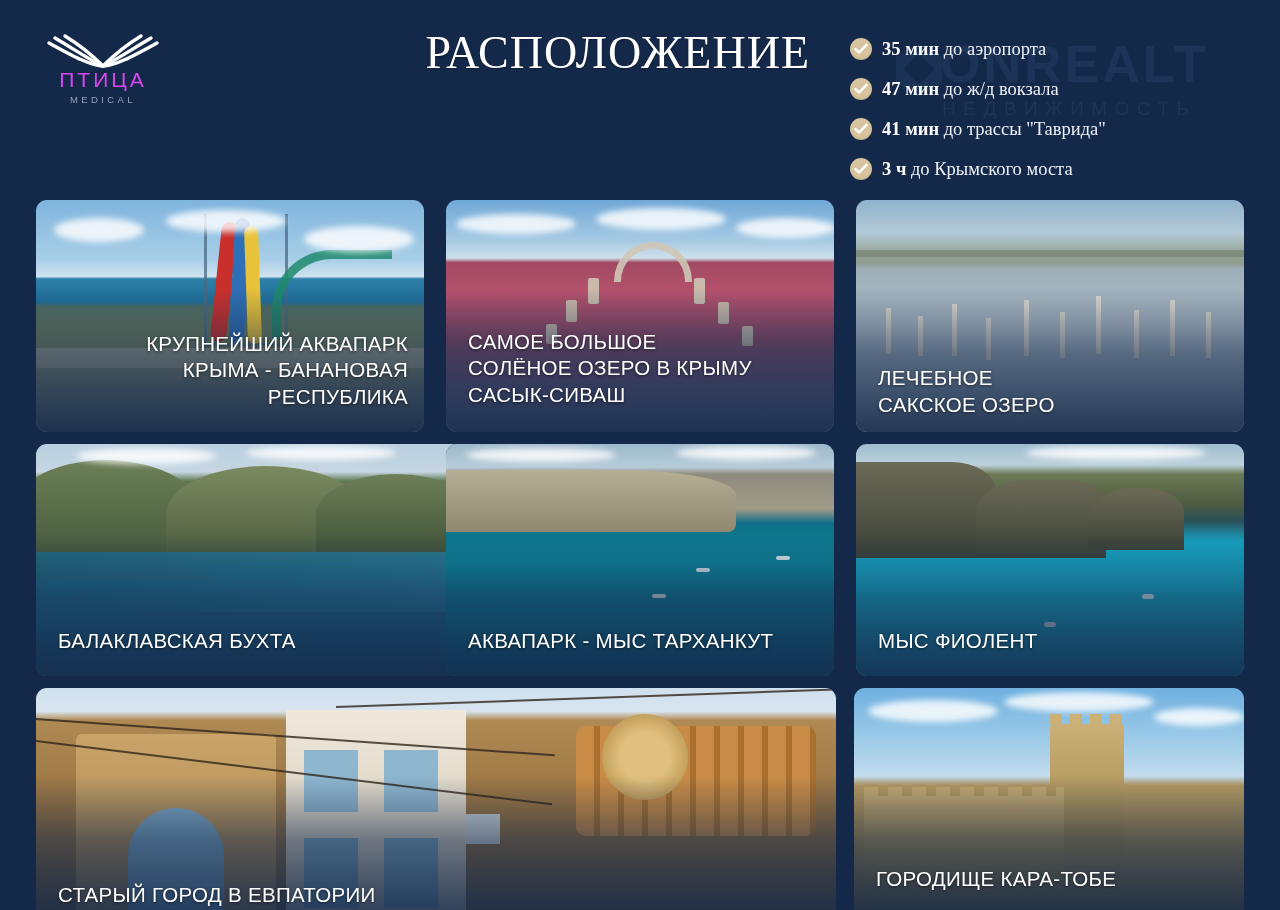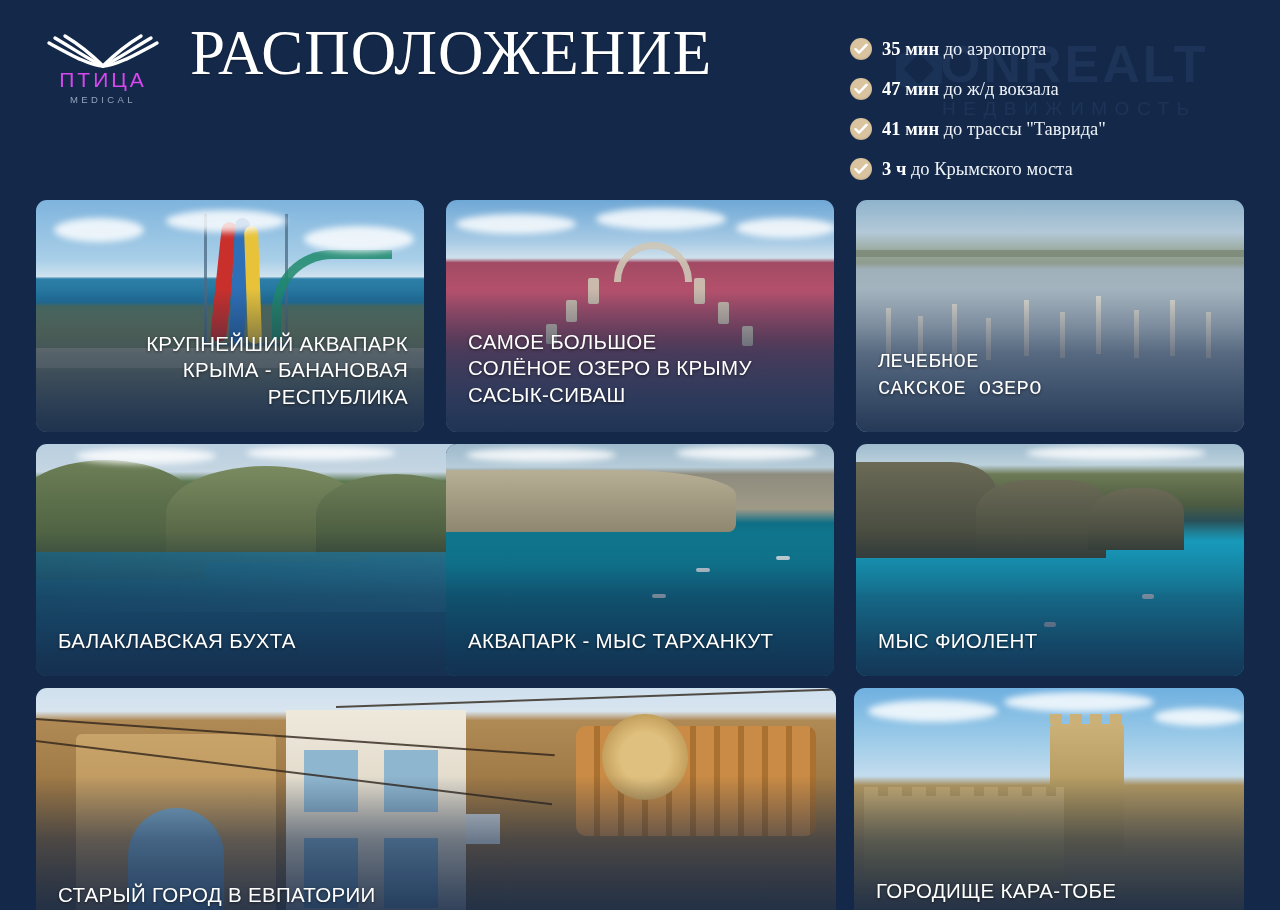--- a/index.html
+++ b/index.html
@@ -43,23 +43,23 @@
     color:#d946ef; font-size:21px; letter-spacing:3px; font-weight:400;
     font-family:"Liberation Sans", sans-serif;
   }
   .logo-sub{
     position:absolute; left:0; top:68px; width:140px; text-align:center;
     color:#93a3bb; font-size:9.5px; letter-spacing:3.4px;
   }
 
   #page-title{
     position:absolute; left:190px; top:18px; width:620px;
-    text-align:left;
+    text-align:right;
     font-family:"Liberation Serif", serif;
-    font-size:63px; line-height:70px; font-weight:400;
+    font-size:46px; line-height:70px; font-weight:400;
     color:#ffffff; letter-spacing:1px;
     text-shadow:0 1px 2px rgba(0,0,0,.35);
     white-space:nowrap;
   }
 
   #info-list{ position:absolute; left:850px; top:29px; width:420px; z-index:4; }
   .info-row{ display:flex; align-items:center; height:40px; }
   .check-icon{
     flex:0 0 auto; width:22px; height:22px; border-radius:50%;
     background:#d9c49f; position:relative; margin-right:10px;
@@ -95,26 +95,26 @@
   #card-1{ left:446px; top:200px; width:388px; height:232px; }
   #card-2{ left:856px; top:200px; width:388px; height:232px; }
   #card-3{ left:36px;  top:444px; width:464px; height:232px; }
   #card-4{ left:446px; top:444px; width:388px; height:232px; }
   #card-5{ left:856px; top:444px; width:388px; height:232px; }
   #card-6{ left:36px;  top:688px; width:800px; height:232px; }
   #card-7{ left:854px; top:688px; width:390px; height:232px; }
 
   #card-0 .caption{ bottom:22px; }
   #card-1 .caption{ bottom:24px; }
-  #card-2 .caption{ bottom:30px;font-family:Liberation Mono, monospace; }
+  #card-2 .caption{ bottom:14px; }
   #card-3 .caption{ bottom:22px; }
   #card-4 .caption{ bottom:22px; }
   #card-5 .caption{ bottom:22px; }
   #card-6 .caption{ bottom:12px; }
-  #card-7 .caption{ bottom:16px; }
+  #card-7 .caption{ bottom:28px; }
   .cloud{ position:absolute; background:rgba(255,255,255,.82); border-radius:50%; filter:blur(3px); }
 
   
   .p0{ background:linear-gradient(#7fb4dd 0%,#a9cfe8 26%,#cfe2ef 33%,#2d7fa8 34%,#1f6f99 44%,#4e6f63 46%,#6d7e5e 58%,#8a8f72 72%,#6e7d78 100%); }
   .p0 .slide1{ position:absolute; left:180px; top:22px; width:16px; height:120px; background:#c9302c; border-radius:8px; transform:rotate(6deg); }
   .p0 .slide2{ position:absolute; left:196px; top:18px; width:15px; height:126px; background:#2f6fb5; border-radius:8px; transform:rotate(3deg); }
   .p0 .slide3{ position:absolute; left:210px; top:26px; width:14px; height:118px; background:#e8c33a; border-radius:8px; transform:rotate(-2deg); }
   .p0 .tower{ position:absolute; left:168px; top:14px; width:84px; height:132px; border:3px solid #4b6a84; border-top:none; opacity:.75; }
   .p0 .tube{ position:absolute; left:236px; top:50px; width:120px; height:90px; border:9px solid #1f8a6d; border-radius:60px 0 0 0; border-right:none; border-bottom:none; opacity:.85; }
   .p0 .deck{ position:absolute; left:0; right:0; top:148px; height:20px; background:#c9c3ae; opacity:.55; }

